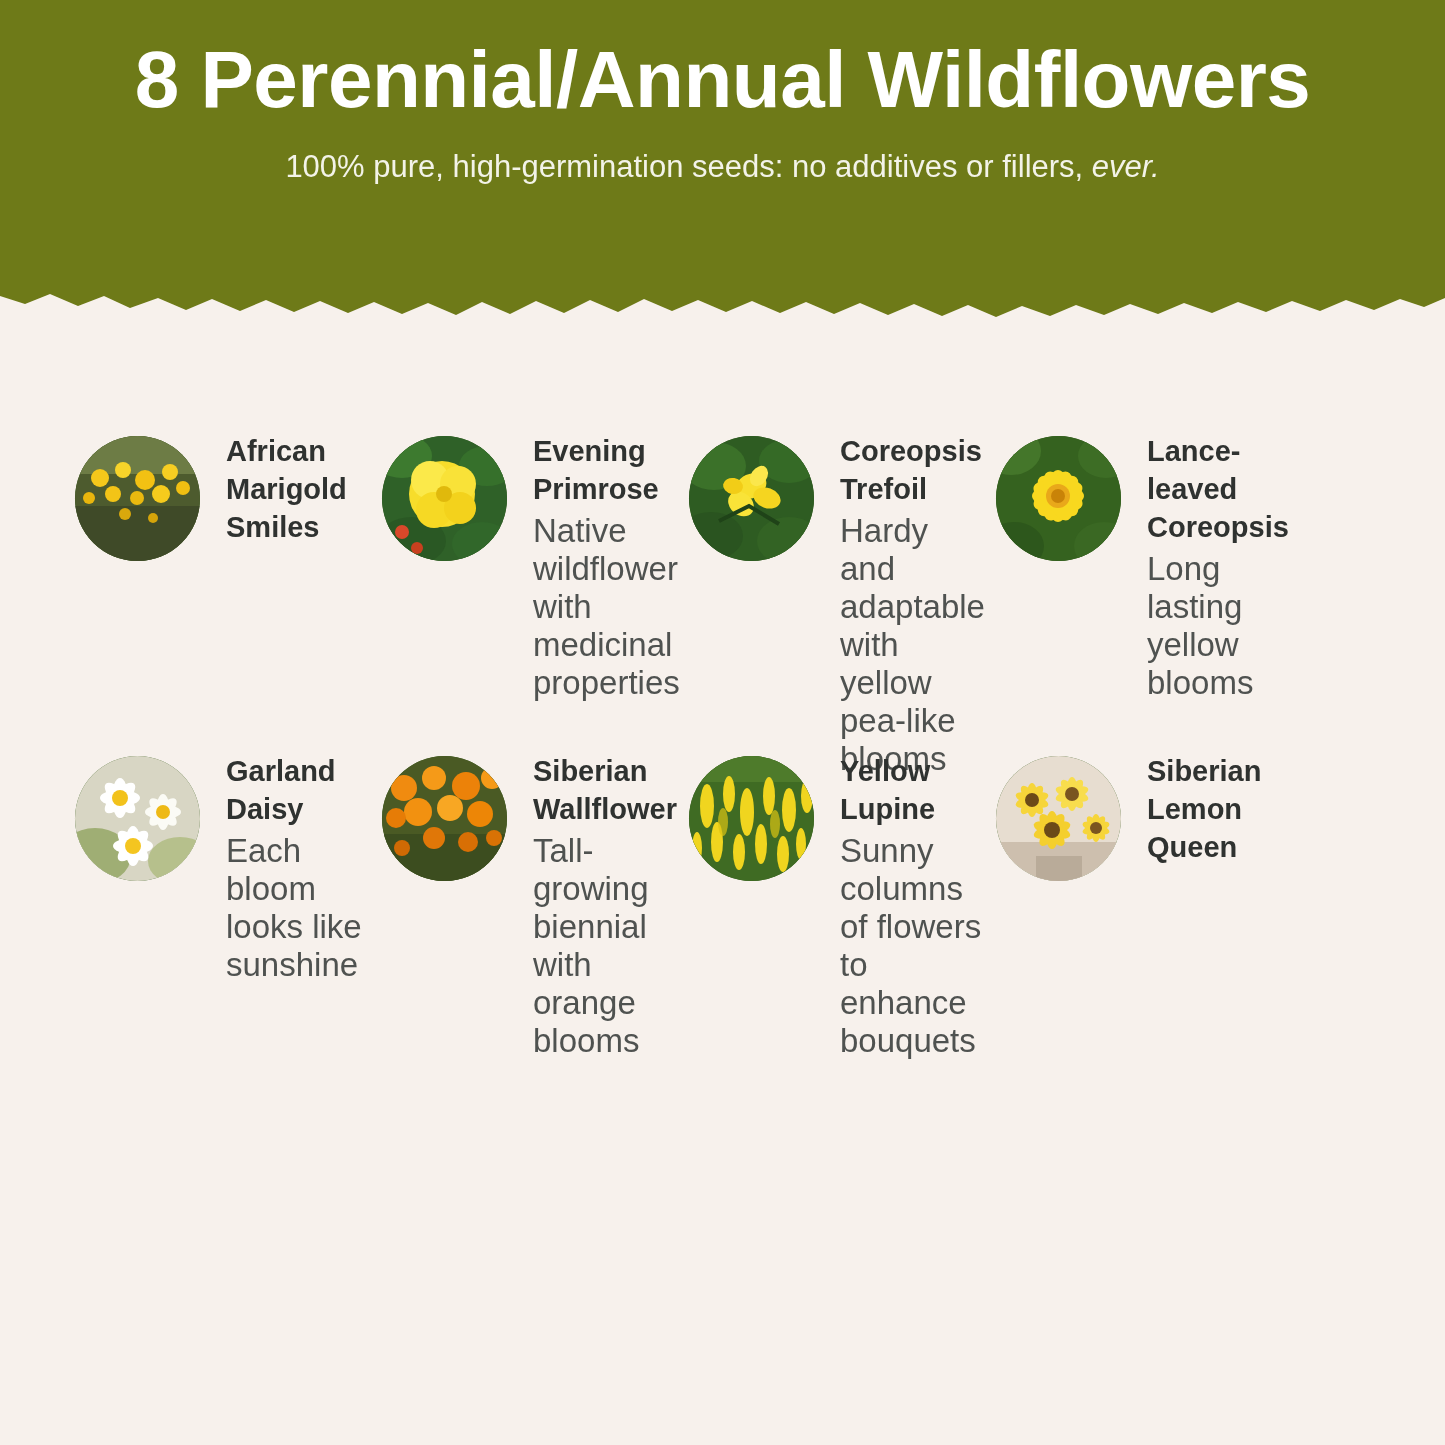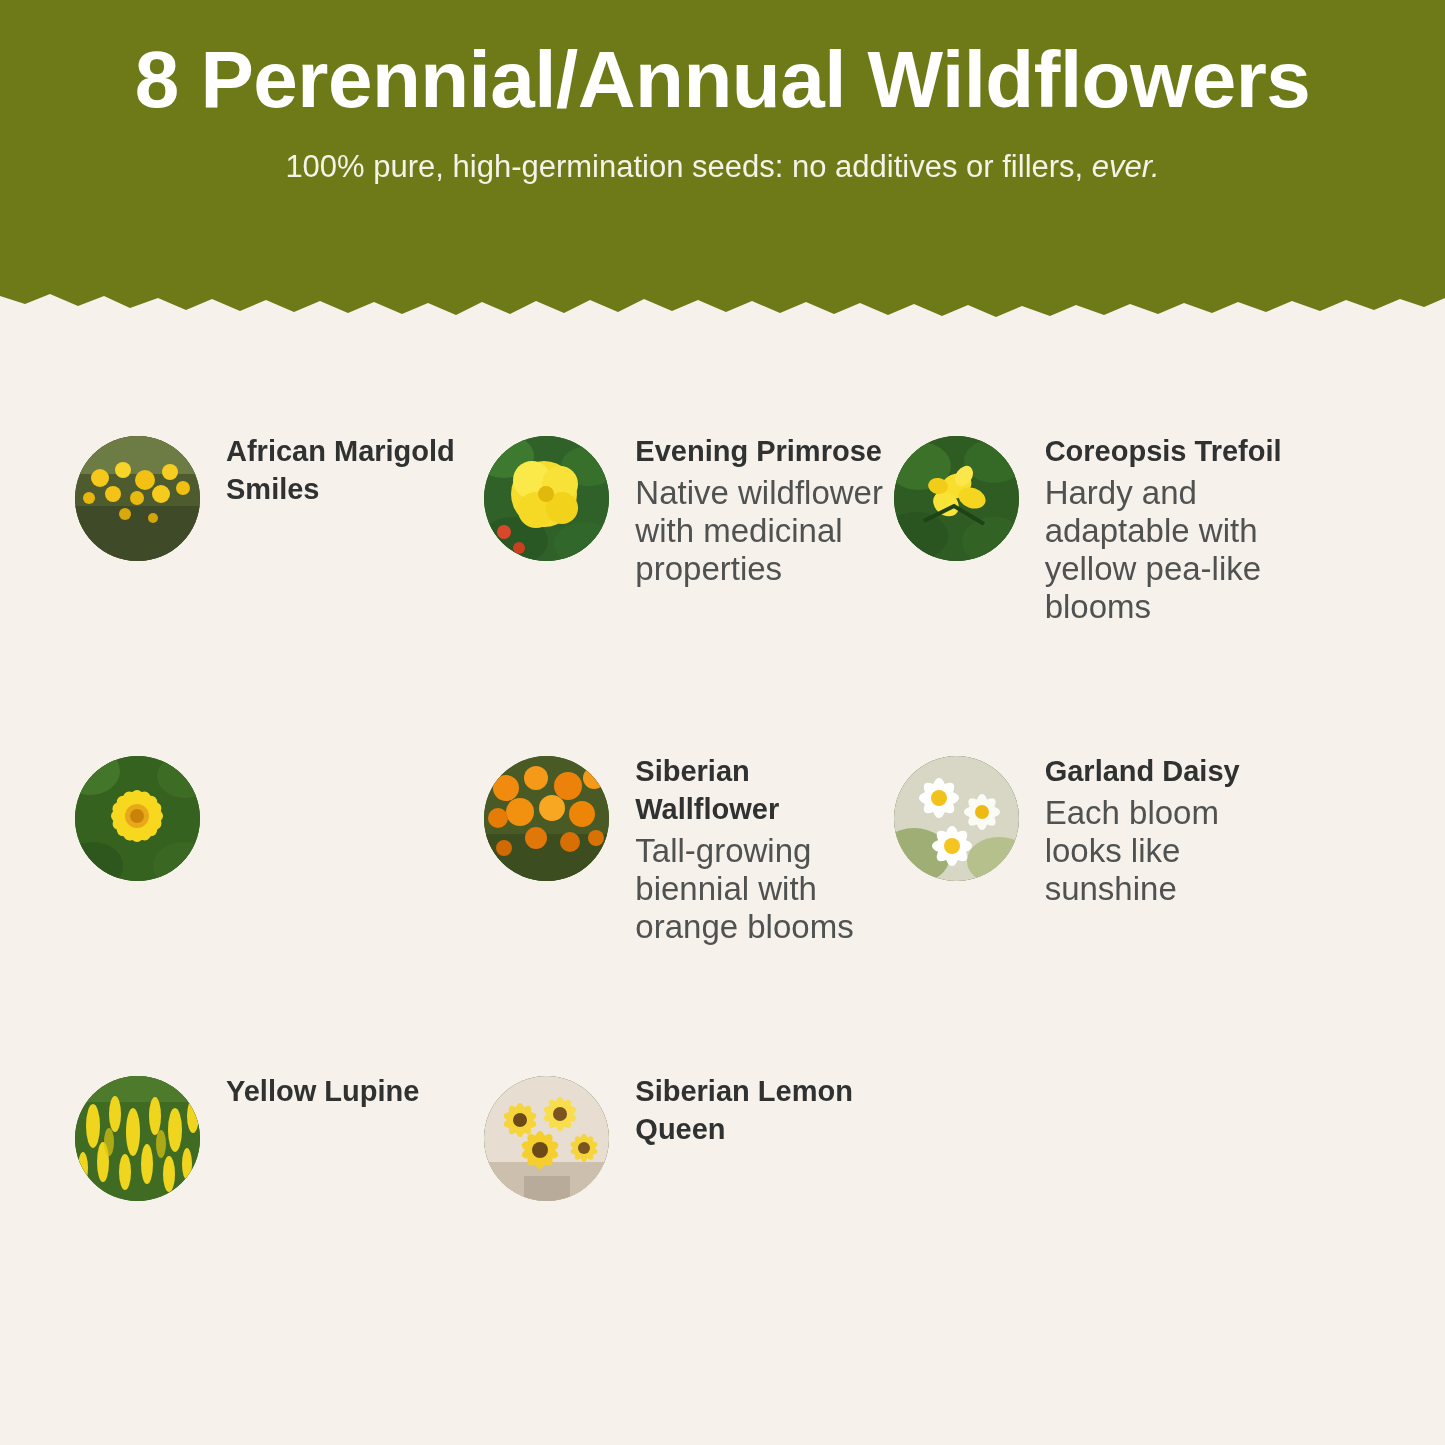--- a/index.html
+++ b/index.html
@@ -64,21 +64,21 @@
 
   
   .grid {
     position: absolute;
     top: 430px;
     left: 0;
     width: 1369px;
     box-sizing: border-box;
     padding: 0 70px 0 75px;
     display: grid;
-    grid-template-columns: repeat(3, 1fr);
+    grid-template-columns: repeat(4, 1fr);
     grid-auto-rows: 320px;
     column-gap: 4px;
   }
   .item {
     display: flex;
     align-items: flex-start;
     gap: 26px;
   }
   .thumb {
     flex: 0 0 auto;
@@ -218,20 +218,65 @@
               <ellipse rx="12" ry="26" cy="0" transform="rotate(22)"></ellipse>
               <ellipse rx="12" ry="26" cy="0" transform="rotate(67)"></ellipse>
               <ellipse rx="12" ry="26" cy="0" transform="rotate(112)"></ellipse>
               <ellipse rx="12" ry="26" cy="0" transform="rotate(157)"></ellipse>
             </g>
             <circle r="12" fill="#e9a81a"></circle>
             <circle r="7" fill="#c98308"></circle>
           </g>
         </svg>
       </div>
+      <div class="text">
+        <p class="item-title">Lance-leaved Coreopsis</p>
+        <p class="item-desc">Long lasting yellow blooms</p>
+      </div>
+    </div>
+
+    <div class="item">
+      <div class="thumb">
+        <svg viewBox="0 0 125 125">
+          <rect width="125" height="125" fill="#d8d6c4"></rect>
+          <ellipse cx="20" cy="100" rx="36" ry="28" fill="#9fae74"></ellipse>
+          <ellipse cx="105" cy="105" rx="32" ry="24" fill="#b6c08c"></ellipse>
+          <g transform="translate(45,42)">
+            <g fill="#ffffff">
+              <ellipse rx="8" ry="20"></ellipse>
+              <ellipse rx="8" ry="20" transform="rotate(45)"></ellipse>
+              <ellipse rx="8" ry="20" transform="rotate(90)"></ellipse>
+              <ellipse rx="8" ry="20" transform="rotate(135)"></ellipse>
+            </g>
+            <circle r="8" fill="#f2c21c"></circle>
+          </g>
+          <g transform="translate(88,56)">
+            <g fill="#fbfbf5">
+              <ellipse rx="7" ry="18"></ellipse>
+              <ellipse rx="7" ry="18" transform="rotate(45)"></ellipse>
+              <ellipse rx="7" ry="18" transform="rotate(90)"></ellipse>
+              <ellipse rx="7" ry="18" transform="rotate(135)"></ellipse>
+            </g>
+            <circle r="7" fill="#eeb915"></circle>
+          </g>
+          <g transform="translate(58,90)">
+            <g fill="#ffffff">
+              <ellipse rx="8" ry="20"></ellipse>
+              <ellipse rx="8" ry="20" transform="rotate(45)"></ellipse>
+              <ellipse rx="8" ry="20" transform="rotate(90)"></ellipse>
+              <ellipse rx="8" ry="20" transform="rotate(135)"></ellipse>
+            </g>
+            <circle r="8" fill="#f4c520"></circle>
+          </g>
+        </svg>
+      </div>
+      <div class="text">
+        <p class="item-title">Garland Daisy</p>
+        <p class="item-desc">Each bloom looks like sunshine</p>
+      </div>
     </div>
 
     <div class="item">
       <div class="thumb">
         <svg viewBox="0 0 125 125">
           <rect width="125" height="125" fill="#4a5a24"></rect>
           <rect y="78" width="125" height="47" fill="#3c4d1f"></rect>
           <circle cx="22" cy="32" r="13" fill="#f08b10"></circle>
           <circle cx="52" cy="22" r="12" fill="#f59a18"></circle>
           <circle cx="84" cy="30" r="14" fill="#ec8209"></circle>
@@ -242,61 +287,20 @@
           <circle cx="14" cy="62" r="10" fill="#e67c06"></circle>
           <circle cx="52" cy="82" r="11" fill="#e07708"></circle>
           <circle cx="86" cy="86" r="10" fill="#d86f05"></circle>
           <circle cx="20" cy="92" r="8" fill="#cf6a04"></circle>
           <circle cx="112" cy="82" r="8" fill="#d87205"></circle>
         </svg>
       </div>
       <div class="text">
         <p class="item-title">Siberian Wallflower</p>
         <p class="item-desc">Tall-growing biennial with orange blooms</p>
-      </div>
-    </div>
-
-    <div class="item">
-      <div class="thumb">
-        <svg viewBox="0 0 125 125">
-          <rect width="125" height="125" fill="#d8d6c4"></rect>
-          <ellipse cx="20" cy="100" rx="36" ry="28" fill="#9fae74"></ellipse>
-          <ellipse cx="105" cy="105" rx="32" ry="24" fill="#b6c08c"></ellipse>
-          <g transform="translate(45,42)">
-            <g fill="#ffffff">
-              <ellipse rx="8" ry="20"></ellipse>
-              <ellipse rx="8" ry="20" transform="rotate(45)"></ellipse>
-              <ellipse rx="8" ry="20" transform="rotate(90)"></ellipse>
-              <ellipse rx="8" ry="20" transform="rotate(135)"></ellipse>
-            </g>
-            <circle r="8" fill="#f2c21c"></circle>
-          </g>
-          <g transform="translate(88,56)">
-            <g fill="#fbfbf5">
-              <ellipse rx="7" ry="18"></ellipse>
-              <ellipse rx="7" ry="18" transform="rotate(45)"></ellipse>
-              <ellipse rx="7" ry="18" transform="rotate(90)"></ellipse>
-              <ellipse rx="7" ry="18" transform="rotate(135)"></ellipse>
-            </g>
-            <circle r="7" fill="#eeb915"></circle>
-          </g>
-          <g transform="translate(58,90)">
-            <g fill="#ffffff">
-              <ellipse rx="8" ry="20"></ellipse>
-              <ellipse rx="8" ry="20" transform="rotate(45)"></ellipse>
-              <ellipse rx="8" ry="20" transform="rotate(90)"></ellipse>
-              <ellipse rx="8" ry="20" transform="rotate(135)"></ellipse>
-            </g>
-            <circle r="8" fill="#f4c520"></circle>
-          </g>
-        </svg>
-      </div>
-      <div class="text">
-        <p class="item-title">Garland Daisy</p>
-        <p class="item-desc">Each bloom looks like sunshine</p>
       </div>
     </div>
 
     <div class="item">
       <div class="thumb">
         <svg viewBox="0 0 125 125">
           <rect width="125" height="125" fill="#3f6b23"></rect>
           <rect y="0" width="125" height="26" fill="#4e7b2b"></rect>
           <g fill="#f0d51f">
             <ellipse cx="18" cy="50" rx="7" ry="22"></ellipse>
@@ -313,20 +317,21 @@
             <ellipse cx="8" cy="92" rx="5" ry="16"></ellipse>
           </g>
           <g fill="#dcc312" opacity="0.7">
             <ellipse cx="34" cy="66" rx="5" ry="14"></ellipse>
             <ellipse cx="86" cy="68" rx="5" ry="14"></ellipse>
           </g>
         </svg>
       </div>
       <div class="text">
         <p class="item-title">Yellow Lupine</p>
+        <p class="item-desc">Sunny columns of flowers to enhance bouquets</p>
       </div>
     </div>
 
     <div class="item">
       <div class="thumb">
         <svg viewBox="0 0 125 125">
           <rect width="125" height="125" fill="#e7ddd0"></rect>
           <rect y="86" width="125" height="39" fill="#cdbfae"></rect>
           <g transform="translate(36,44)">
             <g fill="#f6d53a">

